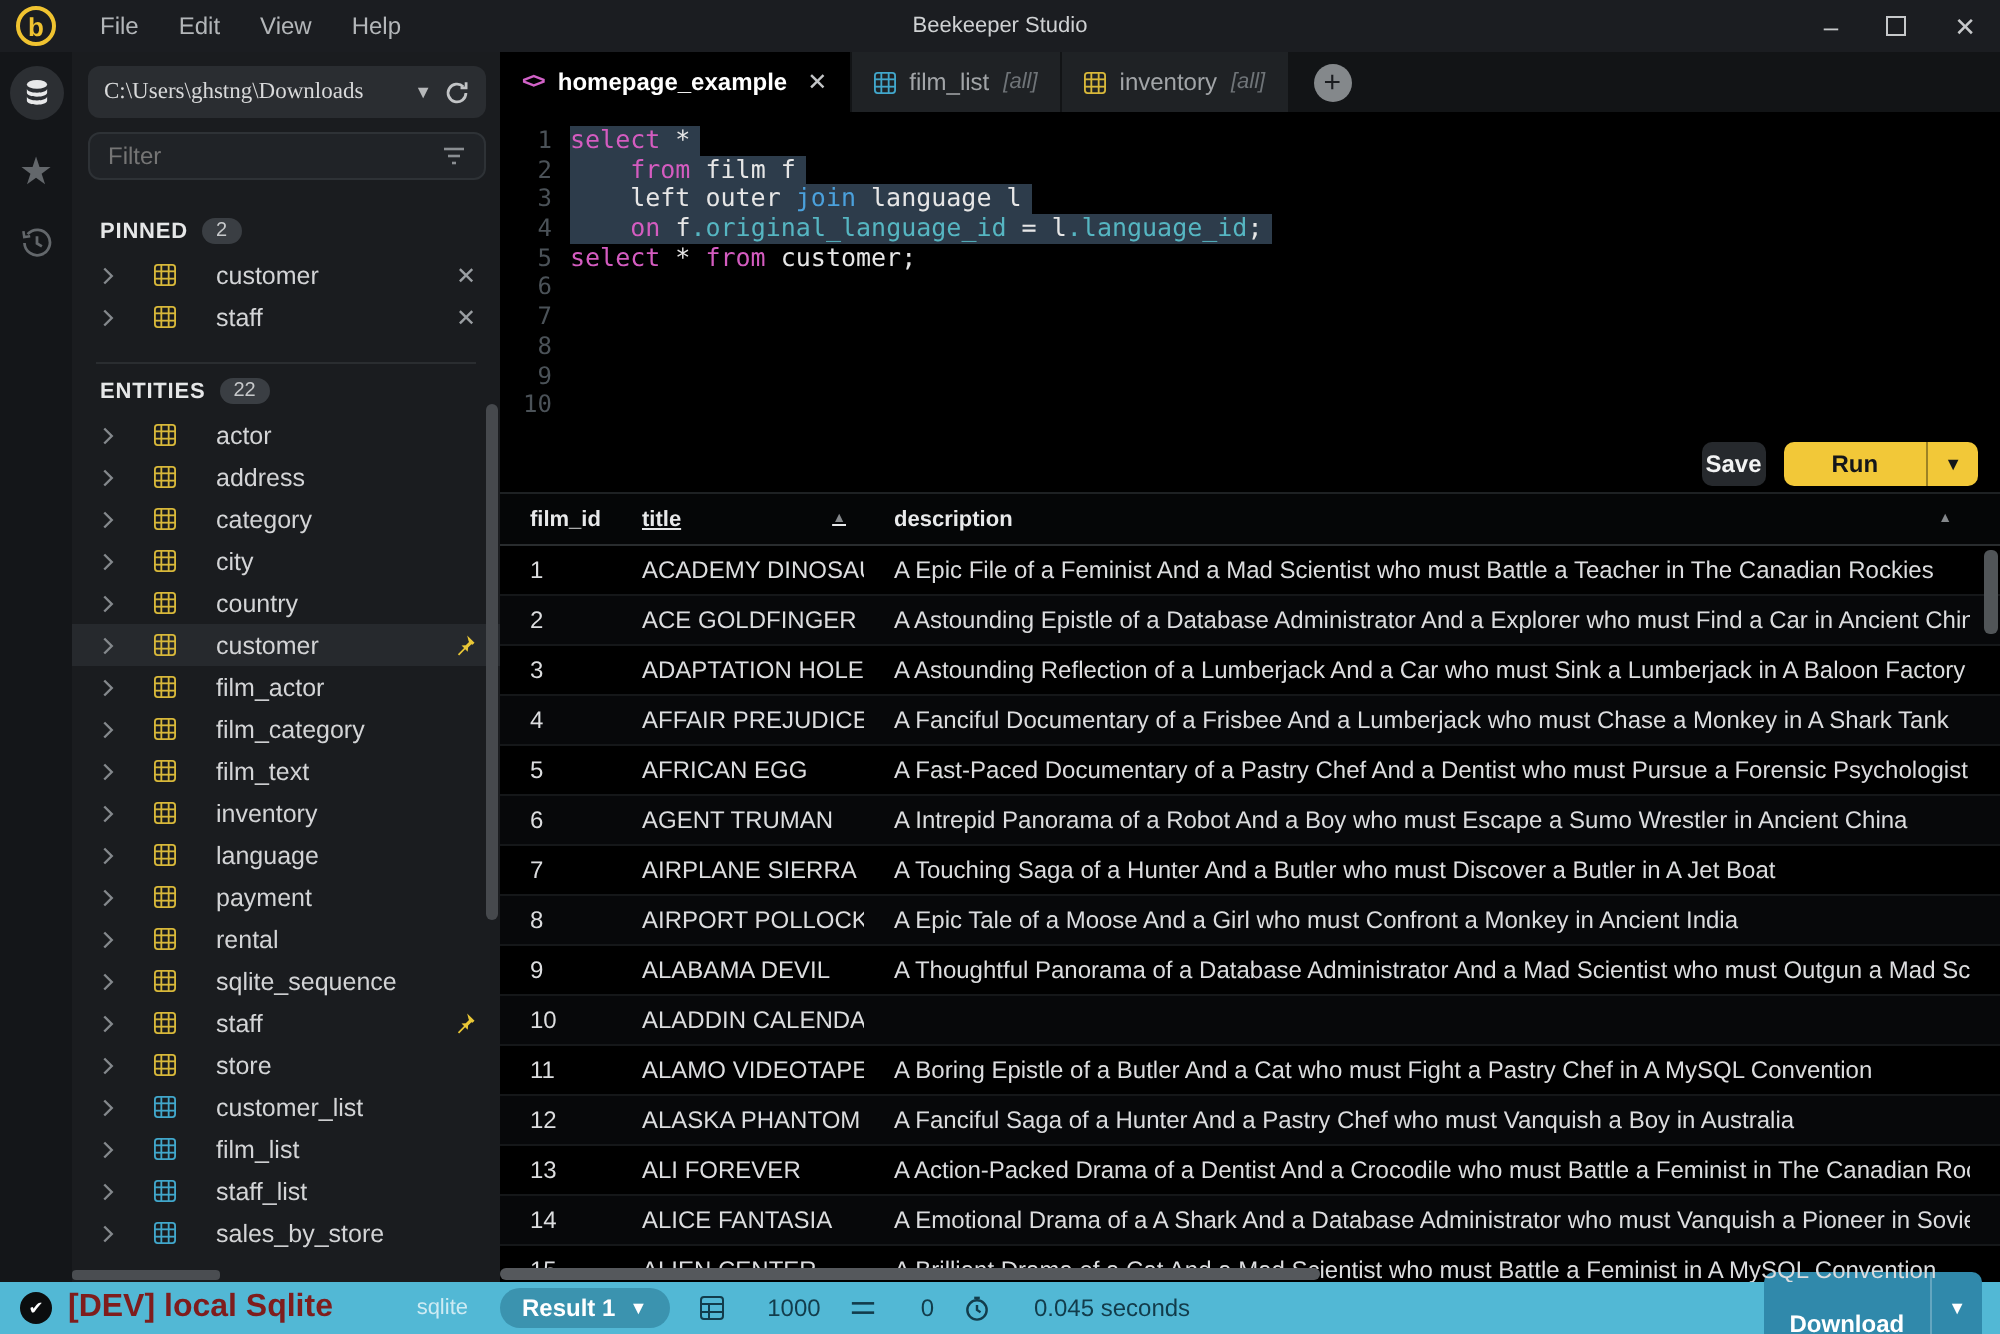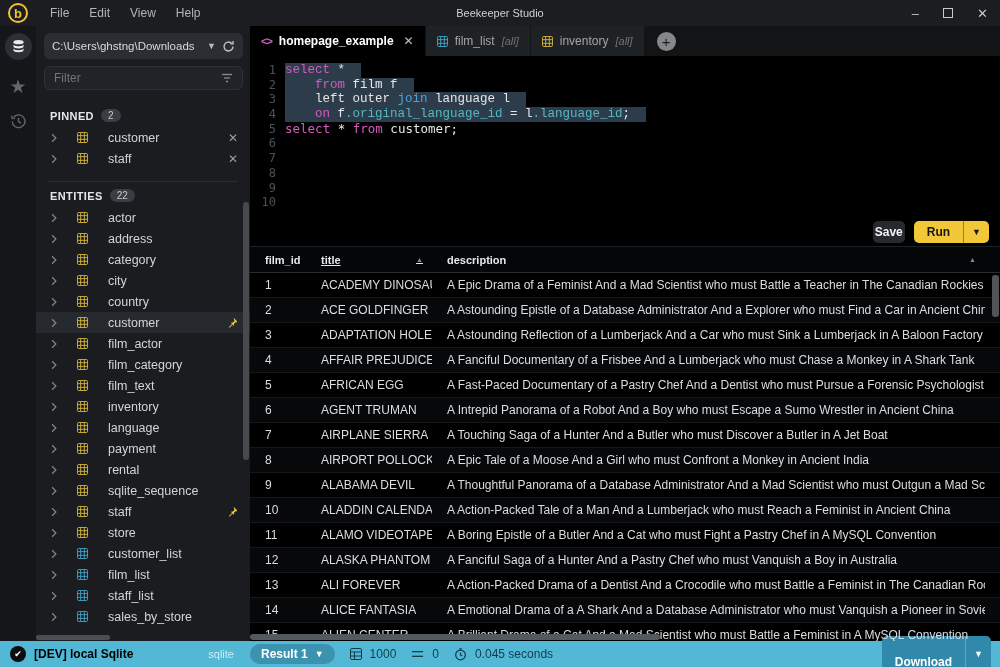--- a/index.html
+++ b/index.html
@@ -26,21 +26,21 @@
   .rail { width:36px; background:#141619; display:flex; flex-direction:column;
           align-items:center; padding-top:7px; gap:17px; flex-shrink:0; }
   .rail-db { width:27px; height:27px; border-radius:50%; background:#2c2f33; color:#e8e9ea;
              display:flex; align-items:center; justify-content:center; }
   .rail-ic { color:#63676b; }
   .rail-star { font-size:19px; line-height:1; }
 
   
   .sidebar { width:214px; background:#1a1c1f; display:flex; flex-direction:column;
              position:relative; flex-shrink:0; }
-  .conn-row { padding:7px 7px 3px 8px; }
+  .conn-row { padding:7px 7px 3px 8px;font-family:Liberation Serif, serif; }
   .conn-box { height:26px; background:#2a2d31; border-radius:6px; display:flex;
               align-items:center; padding:0 8px; gap:6px; }
   .conn-text { flex:1; font-size:11.5px; color:#d8d9da; white-space:nowrap; overflow:hidden; }
   .caret { font-size:9px; color:#b6b8ba; }
   .refresh { color:#c2c4c6; display:flex; }
   .filter-row { padding:4px 7px 6px 8px; }
   .filter-box { height:24px; background:#202327; border:1px solid #2e3236; border-radius:6px;
                 display:flex; align-items:center; padding:0 9px; }
   .filter-ph { flex:1; font-size:12px; color:#6b7075; background:transparent; border:none; outline:none;
                font-family:"Liberation Sans",sans-serif; }
@@ -75,56 +75,56 @@
   .tab-close { color:#c3c5c7; font-size:12px; margin-left:3px; font-weight:normal; }
   .tab-plus { width:19px; height:19px; border-radius:50%; background:#84888b; color:#1a1c1f;
               display:flex; align-items:center; justify-content:center; font-size:15px;
               margin-left:12px; align-self:center; line-height:1; }
 
   .editor { height:162px; background:#000; font-family:"DejaVu Sans Mono",monospace;
             font-size:12.5px; padding-top:7px; overflow:hidden; flex-shrink:0; }
   .code-line { display:flex; height:14.7px; line-height:14.7px; }
   .gutter { width:26px; text-align:right; color:#4b5258; flex-shrink:0; font-size:12px; }
   .code-text { margin-left:9px; white-space:pre; color:#e6e6e6; }
-  .code-text.sel { background:#2d3c4b; padding-right:16px;font-family:Liberation Mono, monospace; }
+  .code-text.sel { background:#2d3c4b; padding-right:5px; }
   .tok-k { color:#d45cc0; } .tok-b { color:#4ba1dc; } .tok-m { color:#56b6c2; }
 
   .toolbar { height:28px; display:flex; justify-content:flex-end; align-items:center; gap:9px;
              padding:0 11px; background:#000; flex-shrink:0; }
   .btn-save { background:#26292d; color:#f2f3f3; font-weight:bold; font-size:12px;
               padding:4px 2px; border-radius:5px; border:none; font-family:inherit; }
   .btn-run { display:flex; background:#f2c838; border-radius:5px; overflow:hidden;
              font-weight:bold; font-size:12px; color:#14161a; }
-  .run-label { padding:4px 13px; }
+  .run-label { padding:4px 24px; }
   .run-caret { padding:4px 8px; border-left:1px solid rgba(0,0,0,.35); display:flex; align-items:center; font-size:9px; }
 
   .grid { flex:1; position:relative; overflow:hidden; border-top:1px solid #1e2123; }
   .ghead { height:26px; display:flex; background:#050607; border-bottom:1px solid #292c2e; }
   .gcell { display:flex; align-items:center; justify-content:space-between; gap:6px;
            padding:0 9px 0 15px; font-size:11px; font-weight:bold; color:#e8e9ea; flex-shrink:0; overflow:hidden; }
   .sort { color:#84878a; font-size:7px; }
   .grow { height:25px; display:flex; border-bottom:1px solid #151719; }
   .grow:nth-child(even) { background:#07080a; }
   .gc { padding:0 9px 0 15px; flex-shrink:0; white-space:nowrap; overflow:hidden;
         display:flex; align-items:center; font-size:12px; color:#dcdddf; }
   .grid-vscroll { position:absolute; right:1px; top:28px; width:7px; height:42px; background:#515558; border-radius:3px; }
   .grid-hscroll { position:absolute; left:0; bottom:1px; width:410px; height:6px; background:#55585c; border-radius:3px; }
 
   
   .statusbar { height:26px; background:#52b8d5; display:flex; align-items:center;
                padding-left:10px; flex-shrink:0; }
   .sb-left { width:240px; display:flex; align-items:center; gap:8px; flex-shrink:0; }
   .check-circle { width:16px; height:16px; border-radius:50%; background:#0b0d0e; color:#fff;
                   font-size:9px; display:flex; align-items:center; justify-content:center; }
-  .conn-name { font-size:12px; font-weight:bold; color:#000000; }
+  .conn-name { font-size:16px; font-weight:bold; color:#7f1d1d; }
   .engine { margin-left:auto; font-size:11px; color:rgba(255,255,255,.72); padding-right:16px; }
   .result-pill { display:flex; align-items:center; gap:7px; background:#3b93af; border-radius:13px;
                  padding:3px 11px; color:#fff; font-weight:bold; font-size:12px; }
   .pill-caret { font-size:9px; }
-  .sb-stat { display:flex; align-items:center; gap:8px; color:#123c4b; font-size:12px;
+  .sb-stat { display:flex; align-items:center; gap:22px; color:#123c4b; font-size:12px;
              margin-left:15px; font-weight:500; }
   .sb-stat svg { color:#123c4b; }
   .download { margin-left:auto; display:flex; background:#3089ab; border-radius:5px; overflow:hidden;
               color:#fff; font-weight:bold; font-size:12px; margin-right:9px; }
   .dl-label { padding:4px 13px;margin-top:15px; }
   .dl-caret { padding:4px 8px; border-left:1px solid rgba(255,255,255,.25); font-size:9px;
               display:flex; align-items:center; }
 </style>
 </head>
 <body>
@@ -696,21 +696,21 @@
             <div class="gcell" style="width: 553px;">
               <span>description</span>
               <span class="sort">▲</span>
             </div>
             <div class="gcell" style="width: 200px;"></div>
           </div>
         <div id="grid-rows">
             <div class="grow">
               <div class="gc" style="width: 56px;">1</div>
               <div class="gc" style="width: 126px;">ACADEMY DINOSAUR</div>
-              <div class="gc" style="width: 553px;">A Epic Drama of a Feminist And a Mad Scientist who must Battle a Teacher in The Canadian Rockies</div>
+              <div class="gc" style="width: 553px;">A Epic File of a Feminist And a Mad Scientist who must Battle a Teacher in The Canadian Rockies</div>
             </div>
             <div class="grow">
               <div class="gc" style="width: 56px;">2</div>
               <div class="gc" style="width: 126px;">ACE GOLDFINGER</div>
               <div class="gc" style="width: 553px;">A Astounding Epistle of a Database Administrator And a Explorer who must Find a Car in Ancient China</div>
             </div>
             <div class="grow">
               <div class="gc" style="width: 56px;">3</div>
               <div class="gc" style="width: 126px;">ADAPTATION HOLES</div>
               <div class="gc" style="width: 553px;">A Astounding Reflection of a Lumberjack And a Car who must Sink a Lumberjack in A Baloon Factory</div>
@@ -741,21 +741,20 @@
               <div class="gc" style="width: 553px;">A Epic Tale of a Moose And a Girl who must Confront a Monkey in Ancient India</div>
             </div>
             <div class="grow">
               <div class="gc" style="width: 56px;">9</div>
               <div class="gc" style="width: 126px;">ALABAMA DEVIL</div>
               <div class="gc" style="width: 553px;">A Thoughtful Panorama of a Database Administrator And a Mad Scientist who must Outgun a Mad Scientist in A Jet Boat</div>
             </div>
             <div class="grow">
               <div class="gc" style="width: 56px;">10</div>
               <div class="gc" style="width: 126px;">ALADDIN CALENDAR</div>
-              <div class="gc" style="width: 553px;">A Action-Packed Tale of a Man And a Lumberjack who must Reach a Feminist in Ancient China</div>
             </div>
             <div class="grow">
               <div class="gc" style="width: 56px;">11</div>
               <div class="gc" style="width: 126px;">ALAMO VIDEOTAPE</div>
               <div class="gc" style="width: 553px;">A Boring Epistle of a Butler And a Cat who must Fight a Pastry Chef in A MySQL Convention</div>
             </div>
             <div class="grow">
               <div class="gc" style="width: 56px;">12</div>
               <div class="gc" style="width: 126px;">ALASKA PHANTOM</div>
               <div class="gc" style="width: 553px;">A Fanciful Saga of a Hunter And a Pastry Chef who must Vanquish a Boy in Australia</div>

